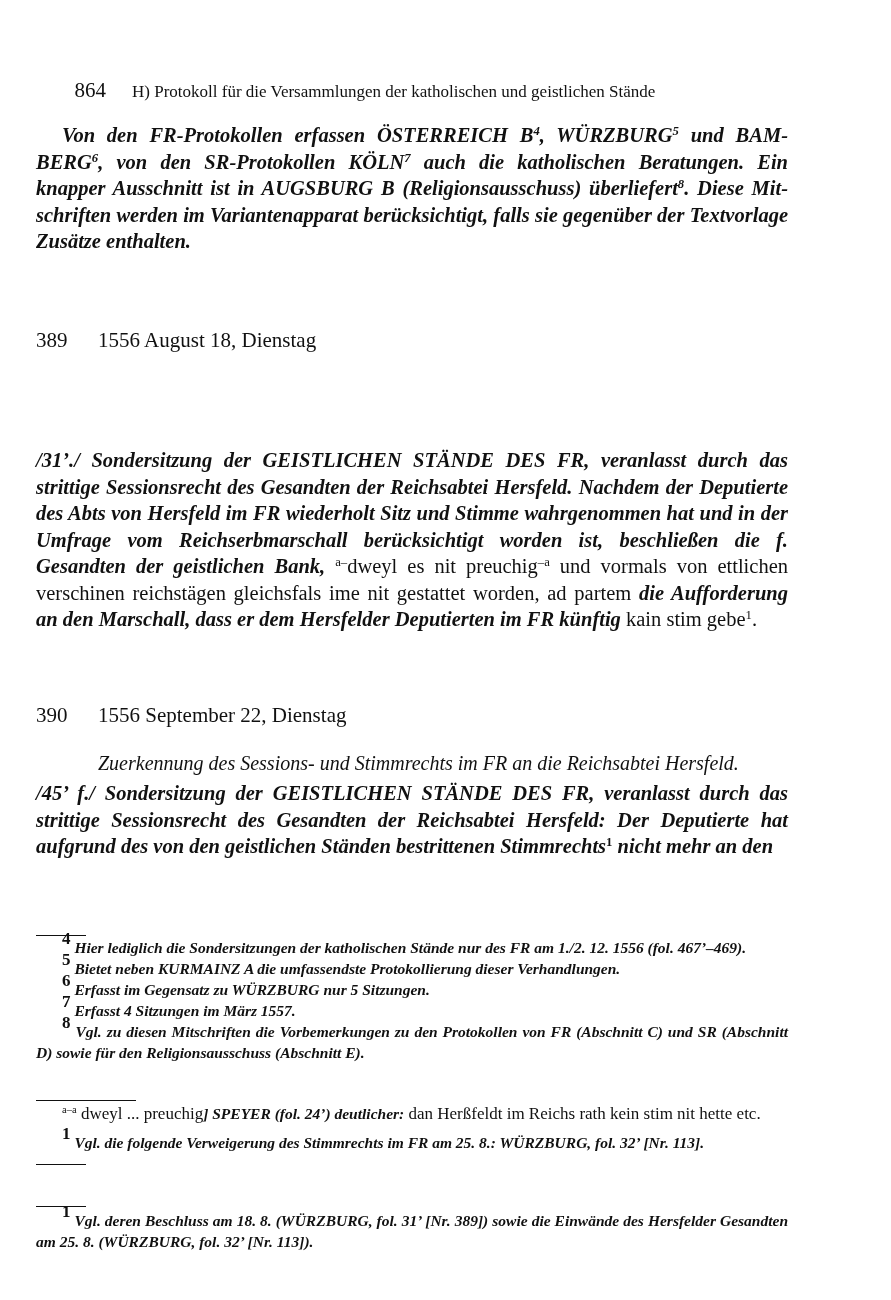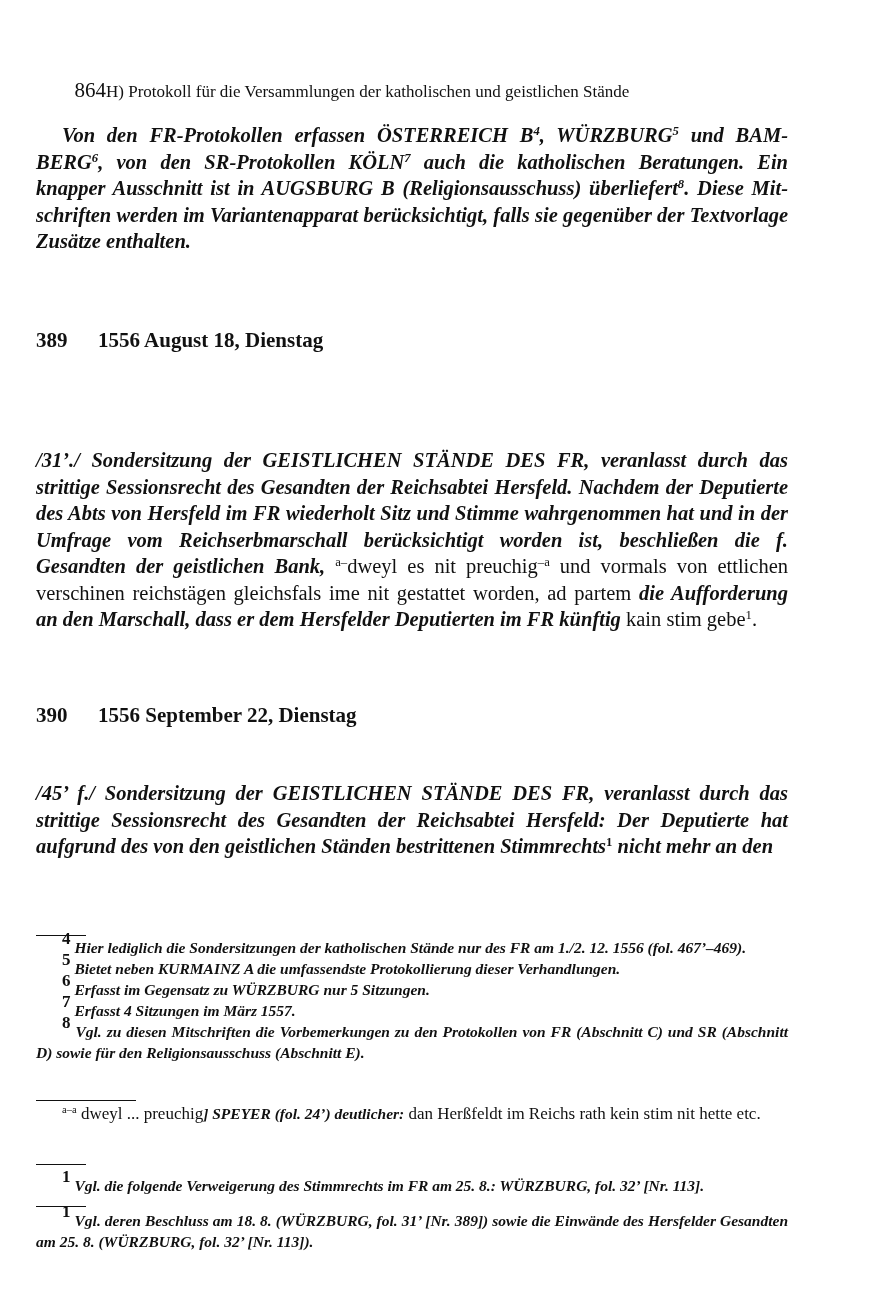--- a/index.html
+++ b/index.html
@@ -1,26 +1,26 @@
 <!DOCTYPE html>
 <html><head>
 <meta charset="utf-8">
 <style>
   html, body { margin: 0; padding: 0; background: #ffffff; }
   body { width: 891px; height: 1300px; position: relative; overflow: hidden;
          font-family: "Liberation Serif", "DejaVu Serif", serif; color: #111; }
   .abs { position: absolute; }
   .header { left: 36px; top: 78px; font-size: 21px; white-space: nowrap; }
   .header .pnum { display: inline-block; width: 70px; text-align: right; }
-  .header .htitle { font-size: 17px; }
+  .header .htitle { font-size: 17px; margin-left: 26px; }
   .para { left: 36px; width: 752px; font-size: 20.5px; line-height: 26.5px; text-align: justify; }
   .it { font-style: italic; font-weight: bold; }
   .indent1 { text-indent: 26px; }
   sup { font-size: 0.62em; line-height: 0; vertical-align: 0.55em; }
-  .doc-head { left: 36px; font-size: 21px; font-weight: bold; white-space: nowrap; }
+  .doc-head { left: 36px; font-size: 21px; font-weight: normal; white-space: nowrap; }
   .doc-head .num { display: inline-block; width: 62px; }
   .meta { left: 98px; font-size: 20px; font-style: italic; line-height: 26px; white-space: nowrap; }
   .rule { height: 1px; background: #111; left: 36px; }
   .fn { left: 36px; width: 752px; font-size: 15.5px; line-height: 21px; text-align: justify; }
   .fn .line { text-indent: 26px; }
   .fn sup { font-size: 0.68em; }
   .fn .rom { font-style: normal; font-size: 17px; }
   .rom { font-style: normal; }
 </style>
 </head>
@@ -36,38 +36,39 @@
   <span class="num">389</span><span>1556 August 18, Dienstag</span>
 </div>
 <div class="abs meta" style="top:374px;">
 </div>
 <div class="abs para" style="top:447px;"><span class="it">/31’./ Sondersitzung der GEISTLICHEN STÄNDE DES FR, veranlasst durch das strittige Sessionsrecht des Gesandten der Reichsabtei Hersfeld. Nachdem der Deputierte des Abts von Hersfeld im FR wiederholt Sitz und Stimme wahrgenommen hat und in der Umfrage vom Reichserbmarschall berücksichtigt worden ist, beschließen die f. Gesandten der geistlichen Bank, </span><sup>a–</sup><span>dweyl es nit preuchig</span><sup>–a</sup><span> und vormals von ettlichen verschinen reichstägen gleichsfals ime nit gestattet worden, ad partem</span><span class="it"> die Aufforderung an den Marschall, dass er dem Hersfelder Deputierten im FR künftig </span><span>kain stim gebe</span><sup>1</sup><span>.</span></div>
 
 <div class="abs doc-head" style="top:703px;">
   <span class="num">390</span><span>1556 September 22, Dienstag</span>
 </div>
 <div class="abs meta" style="top:750px;">
+  <div>Zuerkennung des Sessions- und Stimmrechts im FR an die Reichsabtei Hersfeld.</div>
 </div>
 <div class="abs para it" style="top:780px;"><span>/45’ f./ Sondersitzung der GEISTLICHEN STÄNDE DES FR, veranlasst durch das strittige Sessionsrecht des Gesandten der Reichsabtei Hersfeld: Der Deputierte hat aufgrund des von den geistlichen Ständen bestrittenen Stimmrechts</span><sup class="rom">1</sup><span> nicht mehr an den</span></div>
 
 <div class="abs rule" style="top:935px; width:50px;"></div>
 <div class="abs fn it" style="top:937px;">
   <div class="line"><sup class="rom">4</sup> <span>Hier lediglich die Sondersitzungen der katholischen Stände nur des FR am 1./2. 12. 1556 (fol. 467’–469).</span></div>
   <div class="line"><sup class="rom">5</sup> <span>Bietet neben KURMAINZ A die umfassendste Protokollierung dieser Verhandlungen.</span></div>
   <div class="line"><sup class="rom">6</sup> <span>Erfasst im Gegensatz zu WÜRZBURG nur 5 Sitzungen.</span></div>
   <div class="line"><sup class="rom">7</sup> <span>Erfasst 4 Sitzungen im März 1557.</span></div>
   <div class="line"><sup class="rom">8</sup> <span>Vgl. zu diesen Mitschriften die Vorbemerkungen zu den Protokollen von FR (Abschnitt C) und SR (Abschnitt D) sowie für den Religionsausschuss (Abschnitt E).</span></div>
 </div>
 
 <div class="abs rule" style="top:1100px; width:100px;"></div>
 <div class="abs fn" style="top:1103px;">
   <div class="line"><sup>a–a</sup><span class="rom"> dweyl ... preuchig</span><span class="it">]</span><span class="it"> SPEYER (fol. 24’) deutlicher:</span><span class="rom"> dan Herßfeldt im Reichs rath kein stim nit hette etc.</span></div>
 </div>
 
 <div class="abs rule" style="top:1164px; width:50px;"></div>
-<div class="abs fn it" style="top:1175px;">
+<div class="abs fn it" style="top:1132px;">
   <div class="line"><sup class="rom">1</sup> <span>Vgl. die folgende Verweigerung des Stimmrechts im FR am 25. 8.: WÜRZBURG, fol. 32’ [Nr. 113].</span></div>
 </div>
 
 <div class="abs rule" style="top:1206px; width:50px;"></div>
 <div class="abs fn it" style="top:1210px;">
   <div class="line"><sup class="rom">1</sup> <span>Vgl. deren Beschluss am 18. 8. (WÜRZBURG, fol. 31’ [Nr. 389]) sowie die Einwände des Hersfelder Gesandten am 25. 8. (WÜRZBURG, fol. 32’ [Nr. 113]).</span></div>
 </div>
 
 </body></html>

